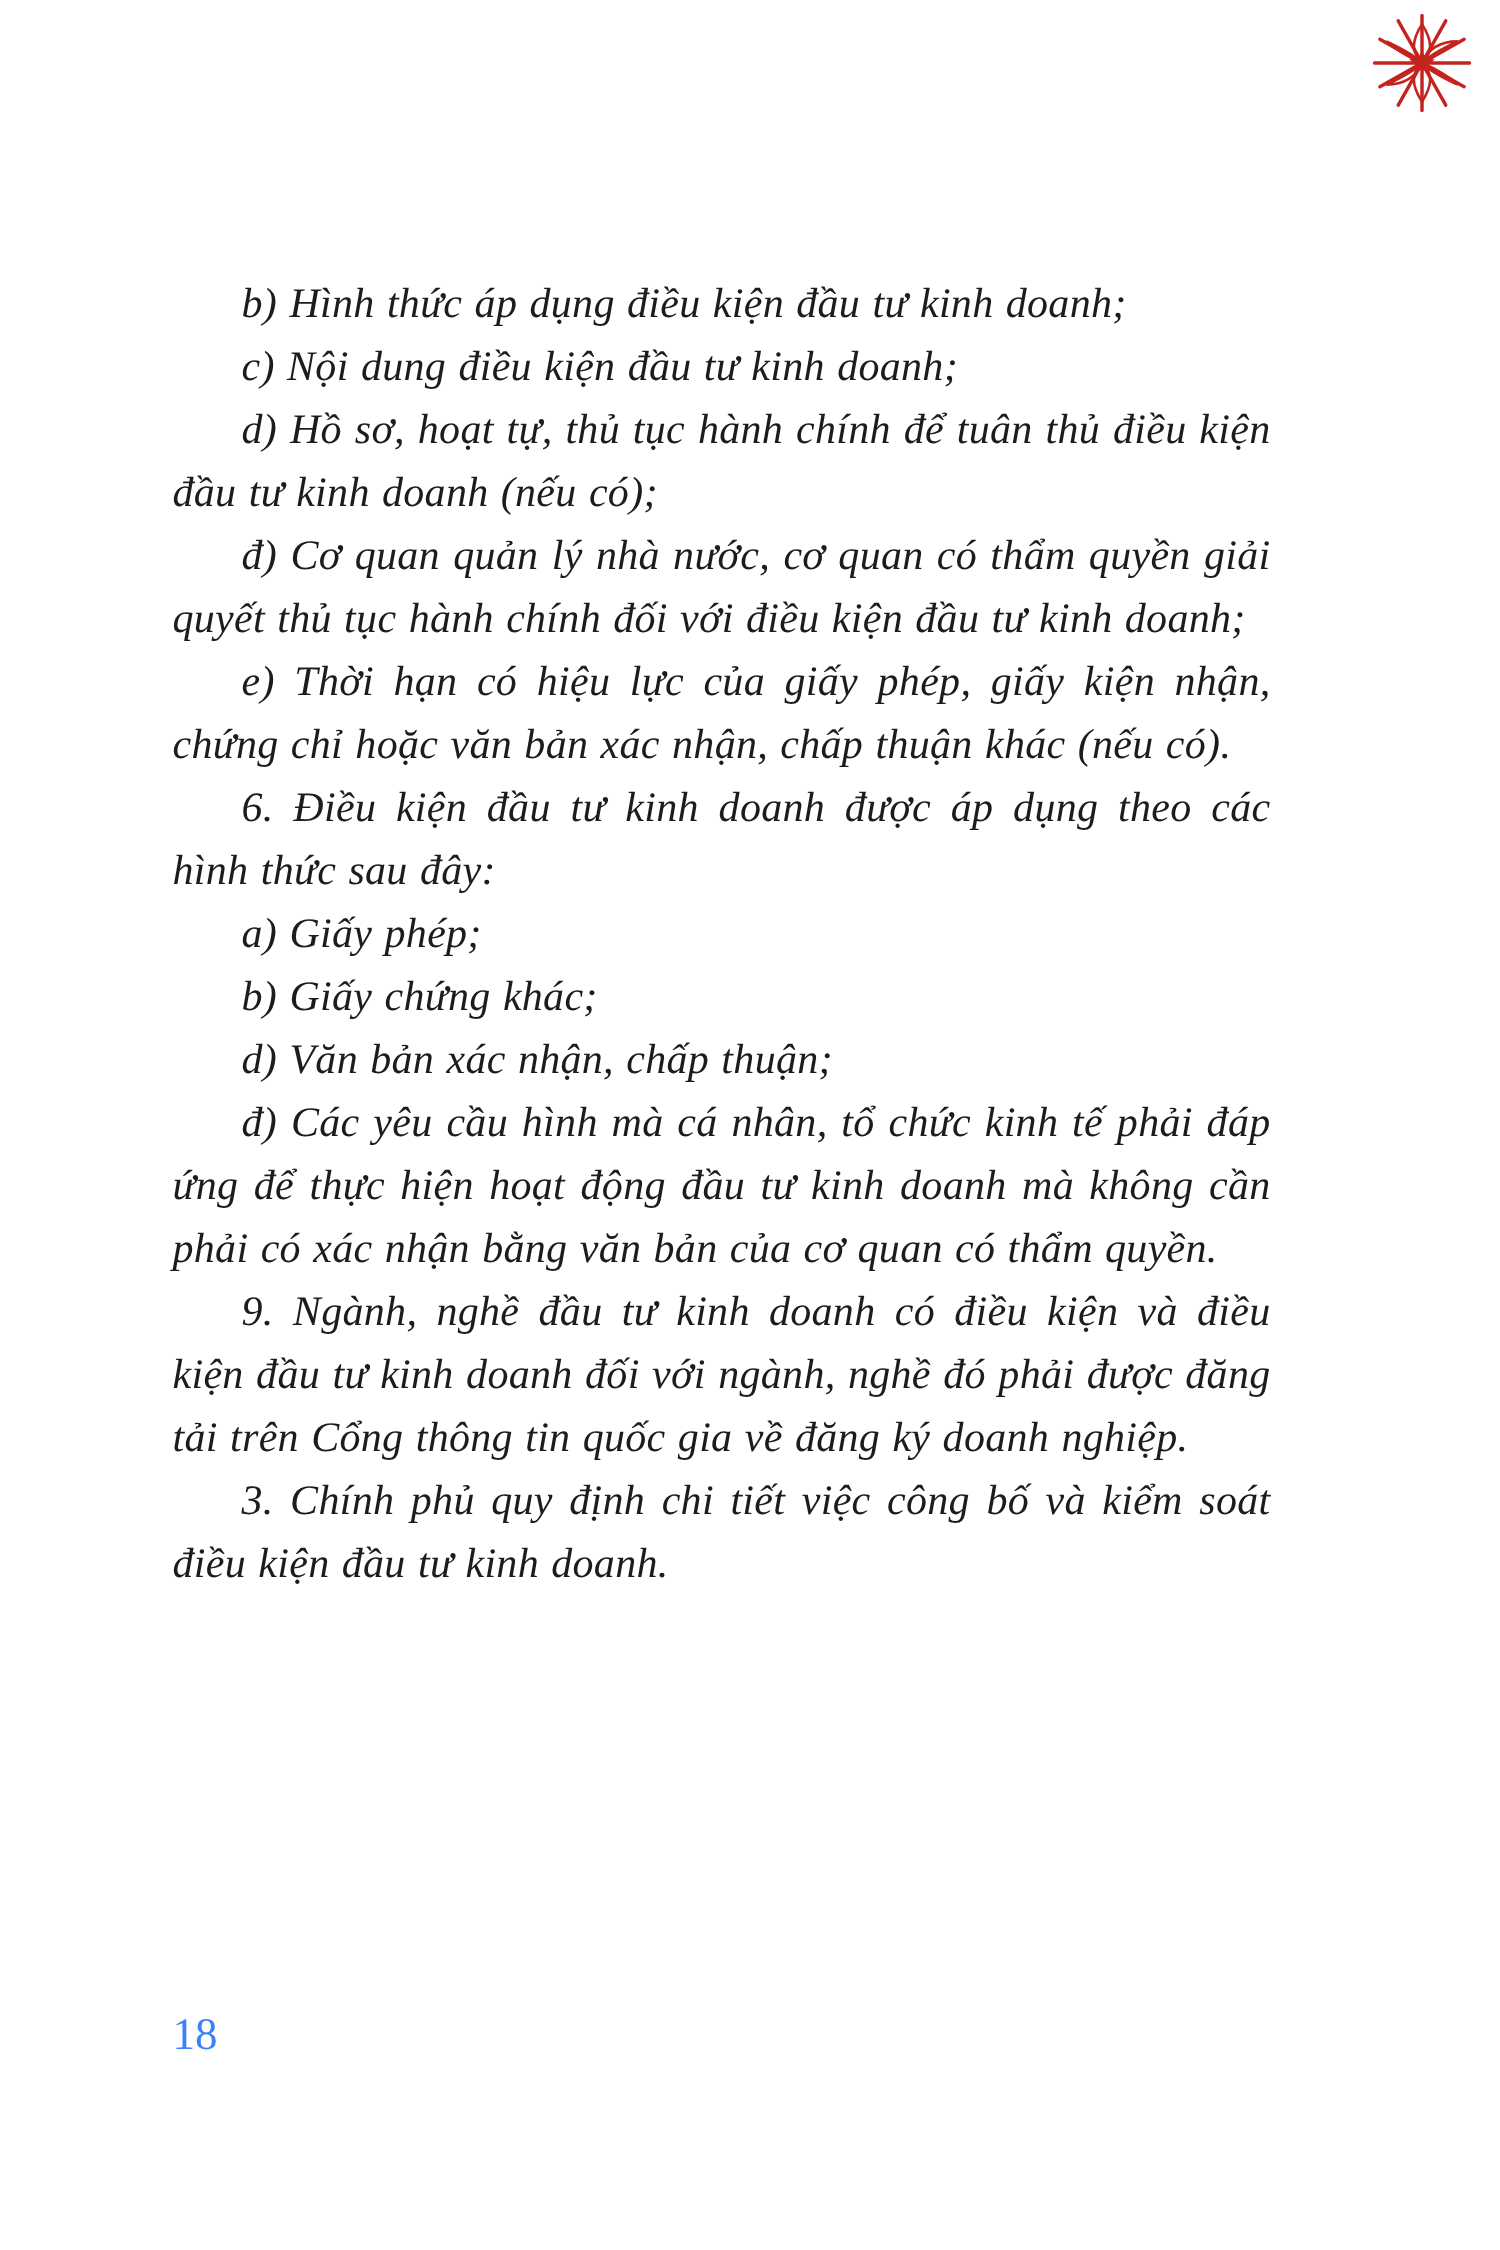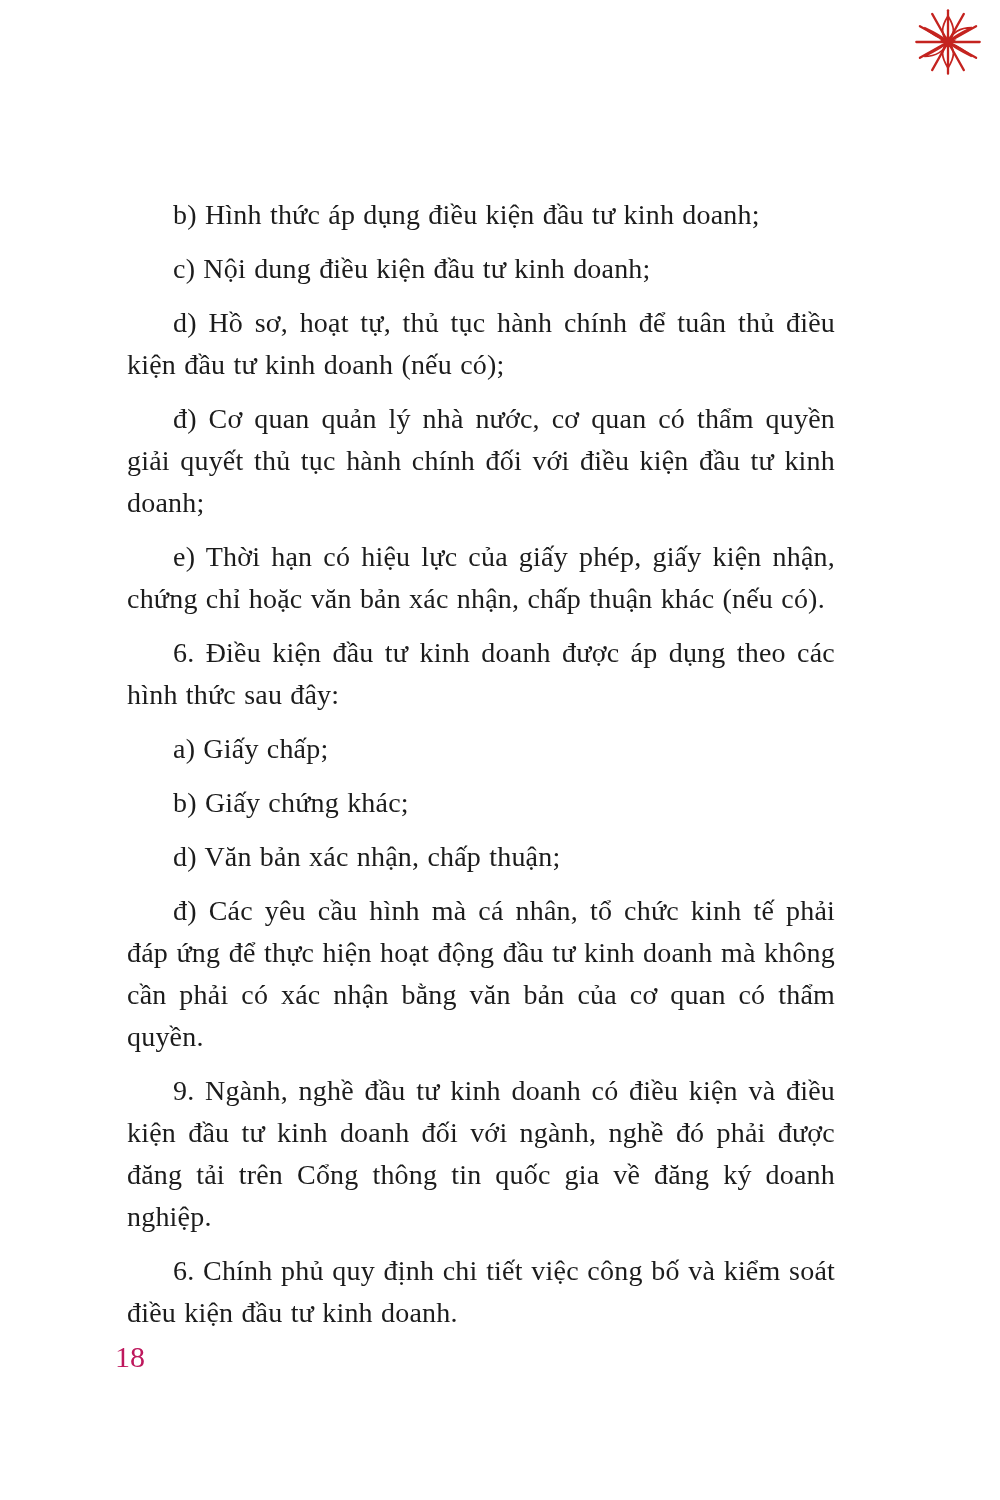--- a/index.html
+++ b/index.html
@@ -22,37 +22,38 @@
     width: 72px;
     height: 72px;
   }
   .text-block {
     position: absolute;
     top: 182px;
     left: 115px;
     width: 732px;
   }
   .text-block p {
-    margin: 12px;
+    margin: 0;
     font-size: 28px;
     line-height: 42px;
     text-align: justify;
     text-indent: 46px;
     letter-spacing: 0.2px;
     word-spacing: 1px;
+    font-style: italic;
   }
   .text-block p.short {
     text-align: left;
   }
   .page-number {
     position: absolute;
     left: 115px;
     top: 1340px;
     font-size: 30px;
-    color: #be185d;
+    color: #3b82f6;
   }
 </style>
 </head>
 <body>
 
 <div class="emblem">
   <svg viewBox="0 0 100 100" width="72" height="72" aria-hidden="true">
     <g stroke="#c4231f" stroke-width="3.2" fill="none" stroke-linecap="round">
 
       <line x1="50" y1="50" x2="50" y2="6"></line>
@@ -80,21 +81,21 @@
   </svg>
 </div>
 
 <div class="text-block">
   <p>b) Hình thức áp dụng điều kiện đầu tư kinh doanh;</p>
   <p>c) Nội dung điều kiện đầu tư kinh doanh;</p>
   <p>d) Hồ sơ, hoạt tự, thủ tục hành chính để tuân thủ điều kiện đầu tư kinh doanh (nếu có);</p>
   <p>đ) Cơ quan quản lý nhà nước, cơ quan có thẩm quyền giải quyết thủ tục hành chính đối với điều kiện đầu tư kinh doanh;</p>
   <p>e) Thời hạn có hiệu lực của giấy phép, giấy kiện nhận, chứng chỉ hoặc văn bản xác nhận, chấp thuận khác (nếu có).</p>
   <p>6. Điều kiện đầu tư kinh doanh được áp dụng theo các hình thức sau đây:</p>
-  <p class="short">a) Giấy chấp;</p>
+  <p class="short">a) Giấy phép;</p>
   <p class="short">b) Giấy chứng khác;</p>
   <p class="short">d) Văn bản xác nhận, chấp thuận;</p>
   <p>đ) Các yêu cầu hình mà cá nhân, tổ chức kinh tế phải đáp ứng để thực hiện hoạt động đầu tư kinh doanh mà không cần phải có xác nhận bằng văn bản của cơ quan có thẩm quyền.</p>
   <p>9. Ngành, nghề đầu tư kinh doanh có điều kiện và điều kiện đầu tư kinh doanh đối với ngành, nghề đó phải được đăng tải trên Cổng thông tin quốc gia về đăng ký doanh nghiệp.</p>
-  <p>6. Chính phủ quy định chi tiết việc công bố và kiểm soát điều kiện đầu tư kinh doanh.</p>
+  <p>3. Chính phủ quy định chi tiết việc công bố và kiểm soát điều kiện đầu tư kinh doanh.</p>
 </div>
 
 <div class="page-number">18</div>
 
 </body></html>

